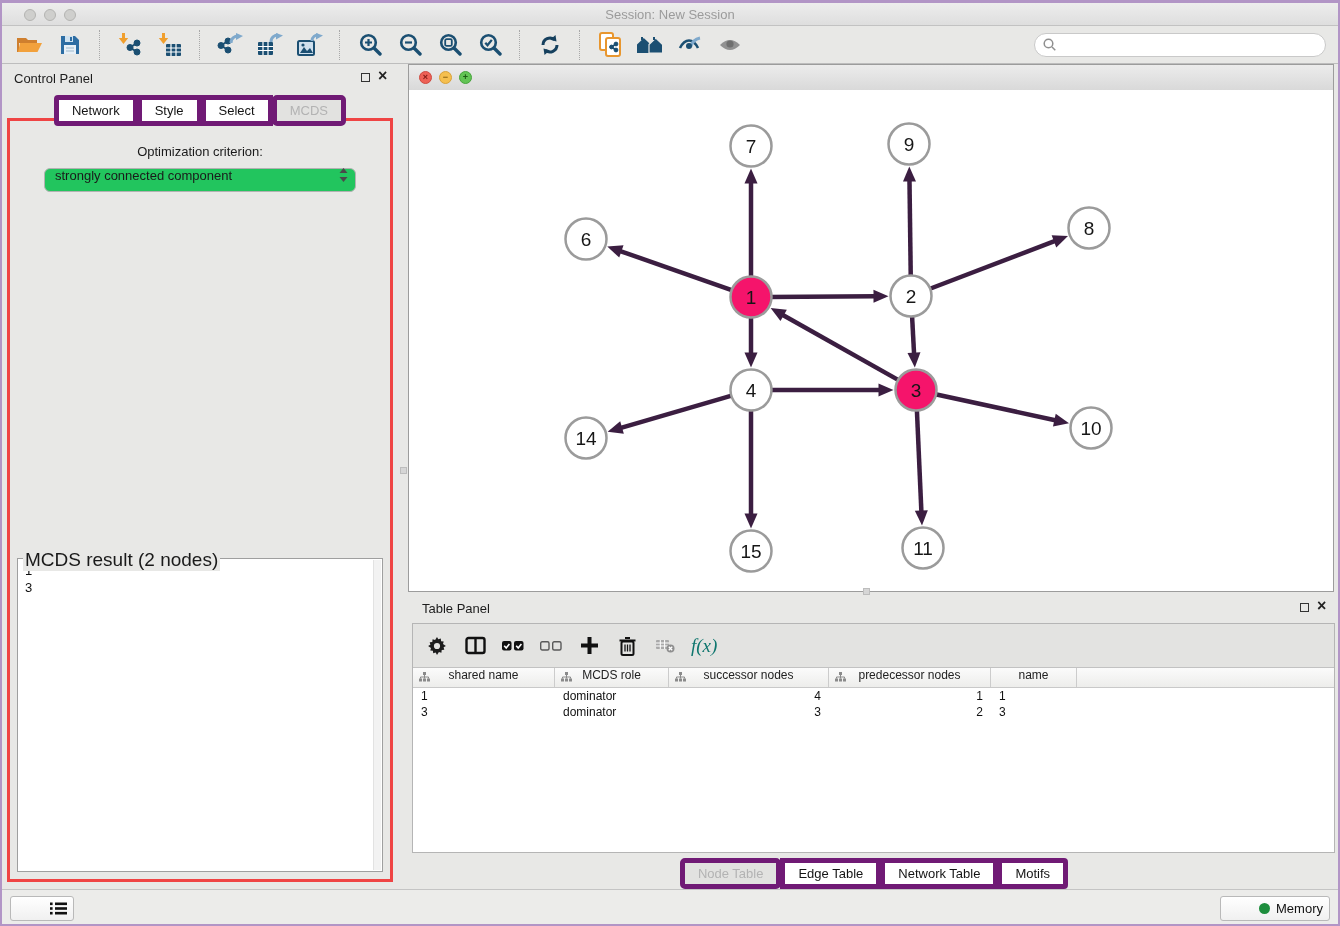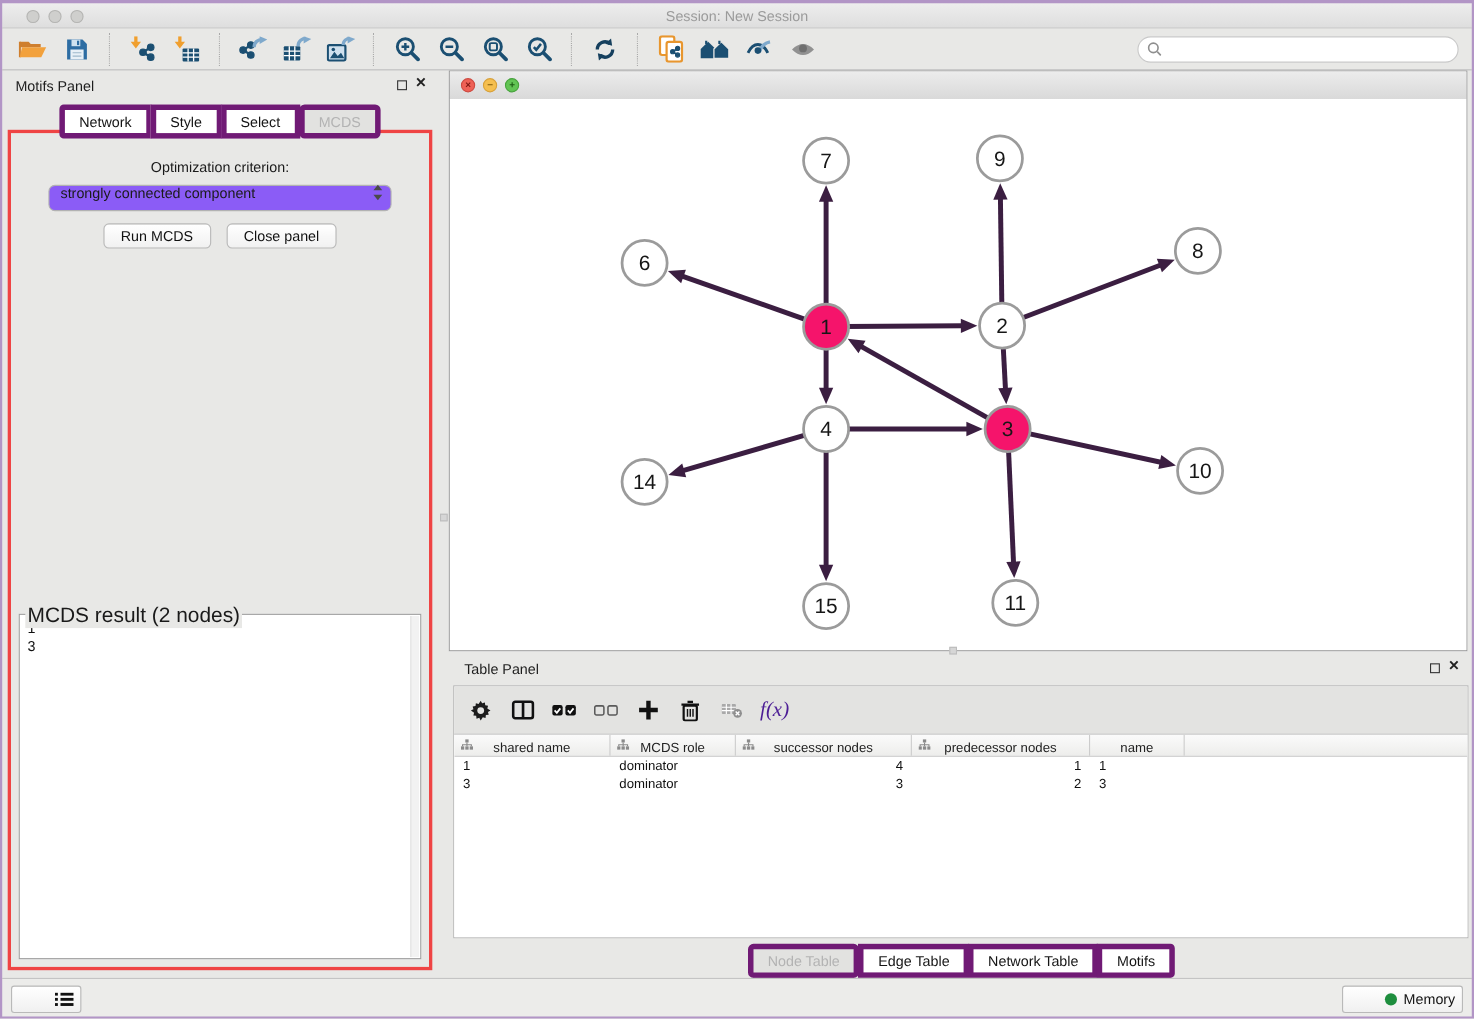--- a/index.html
+++ b/index.html
@@ -31,21 +31,21 @@
   .panel-title{position:absolute;left:14px;top:7px;font-size:13px;color:#1d1d1d;}
   .float-ico{position:absolute;top:9px;width:9px;height:9px;border:1.6px solid #333;box-sizing:border-box;background:transparent;}
   .close-ico{position:absolute;top:4px;font-size:16px;font-weight:bold;color:#222;line-height:1;}
   .cp-tabs{position:absolute;left:0;right:0;top:31px;display:flex;justify-content:center;z-index:2;}
   .tab{background:#fff;border:5px solid #701a75;padding:3px 13px;font-size:13px;color:#141414;margin-left:-1px;}
   .tab:first-child{border-radius:4px 0 0 4px;margin-left:0;}
   .tab:last-child{border-radius:0 4px 4px 0;}
   .tab.selected{background:#e2e2e0;color:#b3b3b3;border-radius:5px;}
   .cp-body{position:absolute;left:7px;right:7px;top:54px;bottom:8px;border:3px solid #ef4444;background:#e8e8e6;}
   .opt-label{text-align:center;font-size:13px;margin-top:23px;}
-  .combo{width:312px;height:24px;margin:9px auto 0;background:#8b5cf6;border:1px solid #b2b2b2;border-radius:6px;
+  .combo{width:312px;height:24px;margin:9px auto 0;background:#22c55e;border:1px solid #b2b2b2;border-radius:6px;
     display:flex;align-items:center;justify-content:space-between;padding:0 7px 10px 10px;box-sizing:border-box;font-size:13px;}
   .btn-row{display:flex;justify-content:center;gap:14px;margin-top:11px;}
   .btn{background:linear-gradient(#ffffff,#f1f1f1);border:1px solid #b9b9b9;border-radius:5px;
     font-size:13px;font-family:"Liberation Sans",sans-serif;padding:3px 15px;color:#111;}
   .result-group{position:absolute;left:6px;right:6px;top:430px;bottom:6px;}
   .result-legend{position:absolute;left:7px;top:-2px;font-size:19px;background:#e8e8e6;padding:0 2px;z-index:2;}
   .result-box{position:absolute;left:1px;right:1px;top:7px;bottom:1px;border:1px solid #9f9f9f;background:#fff;}
   .result-box pre{margin:0;padding:3px 7px;font-family:"Liberation Sans",sans-serif;font-size:13px;line-height:17px;color:#111;}
   .result-scroll{position:absolute;top:1px;bottom:1px;right:1px;width:7px;background:#f2f2f2;border-left:1px solid #e2e2e2;}
   
@@ -56,25 +56,25 @@
   .tl{position:absolute;top:6px;width:13px;height:13px;border-radius:50%;box-sizing:border-box;
     display:flex;align-items:center;justify-content:center;font-size:9px;font-weight:bold;line-height:1;}
   .net-canvas{position:absolute;left:0;right:0;top:25px;bottom:0;background:#fff;overflow:hidden;}
   .splitter-dot{position:absolute;width:7px;height:7px;background:#d6d6d6;border:1px solid #bdbdbd;box-sizing:border-box;}
   
   .tpanel{position:absolute;left:408px;top:594px;width:932px;height:296px;}
   .tp-body{position:absolute;left:4px;right:5px;top:29px;height:228px;border:1px solid #b5b5b5;background:#fff;}
   .tp-toolbar{position:absolute;left:0;right:0;top:0;height:43px;background:#e3e3e1;border-bottom:1px solid #c2c2c2;
     display:flex;align-items:center;padding-left:12px;}
   .ticon{margin-right:14px;display:flex;align-items:center;justify-content:center;min-width:24px;}
-  .fx{font-family:"Liberation Serif",serif;font-style:italic;font-size:19px;color:#4c1d95;}
+  .fx{font-family:"Liberation Serif",serif;font-style:italic;font-size:19px;color:#0f766e;}
   .tbl{position:absolute;left:0;right:0;top:44px;bottom:0;overflow:hidden;background:#fff;}
   .tbl-head{display:flex;border-bottom:1px solid #cicici;border-bottom:1px solid #c9c9c9;background:linear-gradient(#fbfbfb,#ededeb);height:19px;}
   .th{position:relative;box-sizing:border-box;border-right:1px solid #cccccc;font-size:12px;color:#222;
-    display:flex;align-items:flex-end;justify-content:center;}
+    display:flex;align-items:flex-start;justify-content:center;}
   .th svg{position:absolute;left:6px;top:4px;}
   .tr{display:flex;height:16px;align-items:center;}
   .td{box-sizing:border-box;font-size:12px;color:#111;padding:0 8px;white-space:nowrap;overflow:hidden;}
   .tp-tabs{position:absolute;left:0;right:0;top:264px;display:flex;justify-content:center;}
   
   .statusbar{position:absolute;left:2px;right:2px;bottom:2px;height:34px;background:#ececea;border-top:1px solid #c4c4c4;}
   .sbtn{position:absolute;background:linear-gradient(#ffffff,#f0f0f0);border:1px solid #b9b9b9;border-radius:3px;
     display:flex;align-items:center;justify-content:center;padding-left:32px;}
   .mem-dot{width:11px;height:11px;border-radius:50%;background:#1e8e3e;margin-right:6px;}
   .mem-label{font-size:13px;color:#111;}
@@ -235,43 +235,39 @@
     <svg width="13" height="13" viewBox="0 0 13 13">
       <circle cx="5.5" cy="5.5" r="4.3" fill="none" stroke="#8f8f8f" stroke-width="1.5"></circle>
       <line x1="9" y1="9" x2="12.3" y2="12.3" stroke="#8f8f8f" stroke-width="1.5"></line>
     </svg>
     <input type="text" value="" style="">
   </div>
 </div>
 
 <div class="cpanel">
   <div class="panel-head">
-    <div class="panel-title">Motifs Panel</div>
+    <div class="panel-title">Control Panel</div>
     <div class="float-ico" style="left:361px;"></div>
     <div class="close-ico" style="left:378px;">×</div>
   </div>
   <div class="cp-tabs" id="cp-tabs">
       <div class="tab">Network</div>
       <div class="tab">Style</div>
       <div class="tab">Select</div>
       <div class="tab selected">MCDS</div>
     </div>
   <div class="cp-body">
     <div class="opt-label">Optimization criterion:</div>
     <div class="combo">
       <span>strongly connected component</span>
       <svg width="9" height="14" viewBox="0 0 9 14">
         <path d="M4.5 0L8.5 5h-8z" fill="#4a4a4a"></path>
           <path d="M4.5 14L.5 9h8z" fill="#4a4a4a"></path>
       </svg>
     </div>
-    <div class="btn-row">
-      <button class="btn">Run MCDS</button>
-      <button class="btn">Close panel</button>
-    </div>
     <div class="result-group">
       <div class="result-legend">MCDS result (2 nodes)</div>
       <div class="result-box">
         <pre id="mcds-result-text">1
 3</pre>
         <div class="result-scroll"></div>
       </div>
     </div>
   </div>
 </div>

